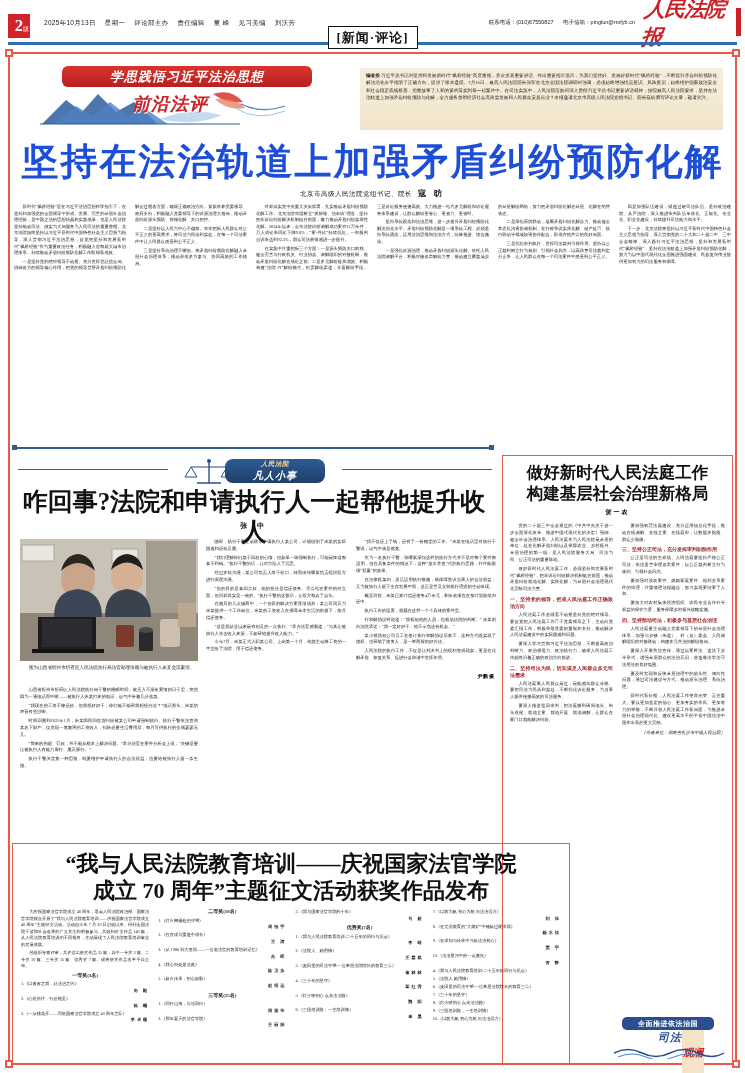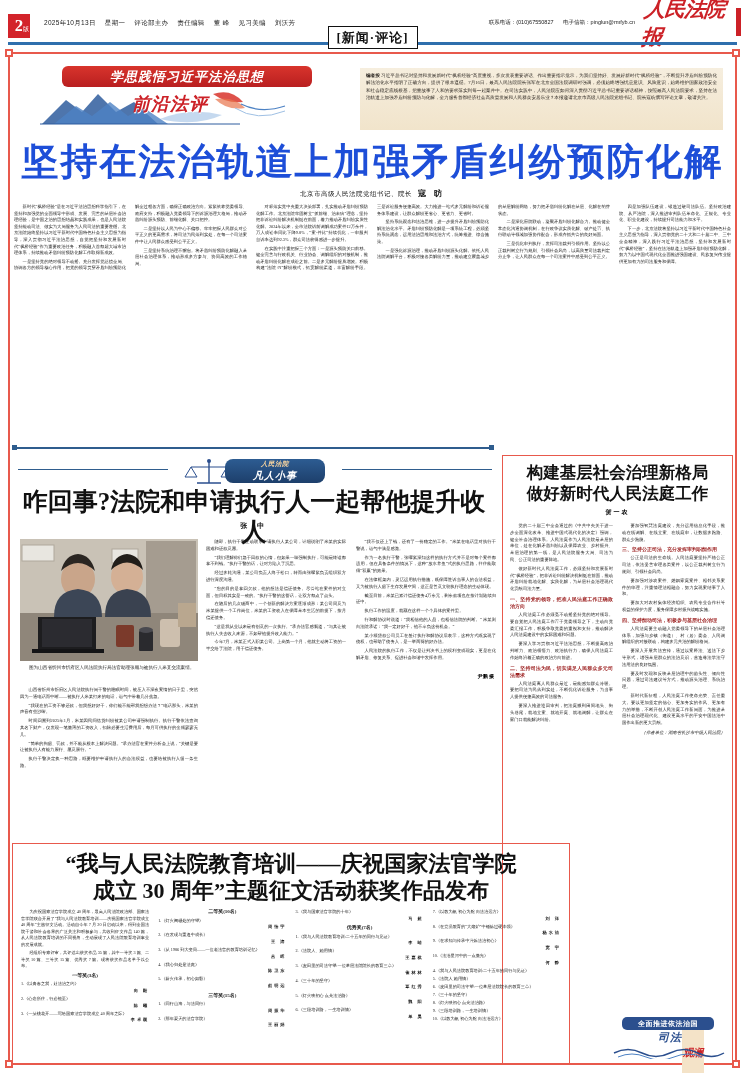--- a/index.html
+++ b/index.html
@@ -415,22 +415,22 @@
         <p>截至目前，米某已累计偿还债务4万余元，剩余款项也在按计划陆续归还中。</p>
         <p>执行工作的温度，就藏在这样一个个具体的案件里。</p>
         <p>行和解协议时说道：“我相信他的人品，也相信法院的判断。” 米某则向法院承诺：“我一定好好干，他不辜负这份机会。”</p>
         <p>某小额贷款公司员工在签订执行和解协议后表示，这种方式既实现了债权，也帮助了债务人，是一举两得的好办法。</p>
         <p>人民法院的执行工作，不仅是让判决书上的权利变成现实，更是在化解矛盾、修复关系、促进社会和谐中发挥作用。</p>
       </div>
   </div>
 
   <div class="right-block">
     <div class="headline-right">
+      <div>做好新时代人民法庭工作</div>
       <div>构建基层社会治理新格局</div>
-      <div>做好新时代人民法庭工作</div>
     </div>
     <div class="byline-right">贺一农</div>
     <div class="right-cols" id="rightBody">
         <p>党的二十届三中全会通过的《中共中央关于进一步全面深化改革、推进中国式现代化的决定》强调，健全社会治理体系。人民法庭作为人民法院最基层的单位，处在化解矛盾纠纷以及保障农业、乡村振兴、基层治理的第一线，是人民法院服务大局、司法为民、公正司法的重要阵地。</p>
         <p>做好新时代人民法庭工作，必须坚持和发展新时代“枫桥经验”，把非诉讼纠纷解决机制挺在前面，推动矛盾纠纷就地化解、实质化解，为基层社会治理现代化贡献司法力量。</p>
         <h4>一、坚持党的领导，把准人民法庭工作正确政治方向</h4>
         <p>人民法庭工作必须毫不动摇坚持党的绝对领导。要自觉把人民法庭工作置于党委领导之下，主动向党委汇报工作，积极争取党委的重视和支持，推动解决人民法庭建设中的实际困难和问题。</p>
         <p>要深入学习贯彻习近平法治思想，不断提高政治判断力、政治领悟力、政治执行力，确保人民法庭工作始终沿着正确的政治方向前进。</p>
         <h4>二、坚持司法为民，切实满足人民群众多元司法需求</h4>
         <p>人民法庭离人民群众最近，最能感知群众冷暖。要把司法为民落到实处，不断优化诉讼服务，为当事人提供便捷高效的司法服务。</p>
@@ -459,21 +459,21 @@
       <svg width="118" height="14" viewBox="0 0 118 14" style="position:absolute;left:0;top:31px">
         <path d="M4 8 q14 -7 28 0 q14 7 28 0 q14 -7 28 0 q14 7 26 0" stroke="#2b4f8e" stroke-width="1.4" fill="none"></path>
         <path d="M8 12 q14 -6 28 0 q14 6 28 0 q14 -6 28 0" stroke="#4d82c4" stroke-width="1" fill="none"></path>
       </svg>
     </div>
   </div>
 
   <div class="bot-block">
     <div class="headline-bot">
       <div>“我与人民法院教育培训——庆祝国家法官学院</div>
-      <div>成立 30 周年”主题征文活动获奖作品发布</div>
+      <div>成立 70 周年”主题征文活动获奖作品发布</div>
     </div>
     <div class="bot-cols" id="botBody">
         <p>为庆祝国家法官学院成立 40 周年，最高人民法院政治部、国家法官学院联合开展了“我与人民法院教育培训——庆祝国家法官学院成立 40 周年”主题征文活动。活动自今年 7 月 20 日启动以来，得到全国法院干警和社会各界的广泛关注和积极参与，共收到征文作品 140 篇，从人民法院教育培训的不同视角，生动展现了人民法院教育培训事业的发展成就。</p>
         <p>经组织专家评审，共评选出获奖作品 35 篇，其中一等奖 3 篇、二等奖 10 篇、三等奖 15 篇、优秀奖 7 篇。现将获奖作品名单予以公布。</p>
         <div class="award-h break-avoid">一等奖(3名)</div>
         <p class="entry break-avoid"><span>1.《以青春之我，赴法治之约》</span><span class="auth">向  毅</span></p>
         <p class="entry break-avoid"><span>2.《心念所往，行必能至》</span><span class="auth">陈  曦</span></p>
         <p class="entry break-avoid"><span>3.《一朵桃花开——写给国家法官学院成立 40 周年之际》</span><span class="auth">李卓颖</span></p>
         <div class="award-h break-avoid">二等奖(10名)</div>
         <p class="entry break-avoid"><span>1.《灯火阑珊处的守望》</span><span class="auth">周怡宇</span></p>

